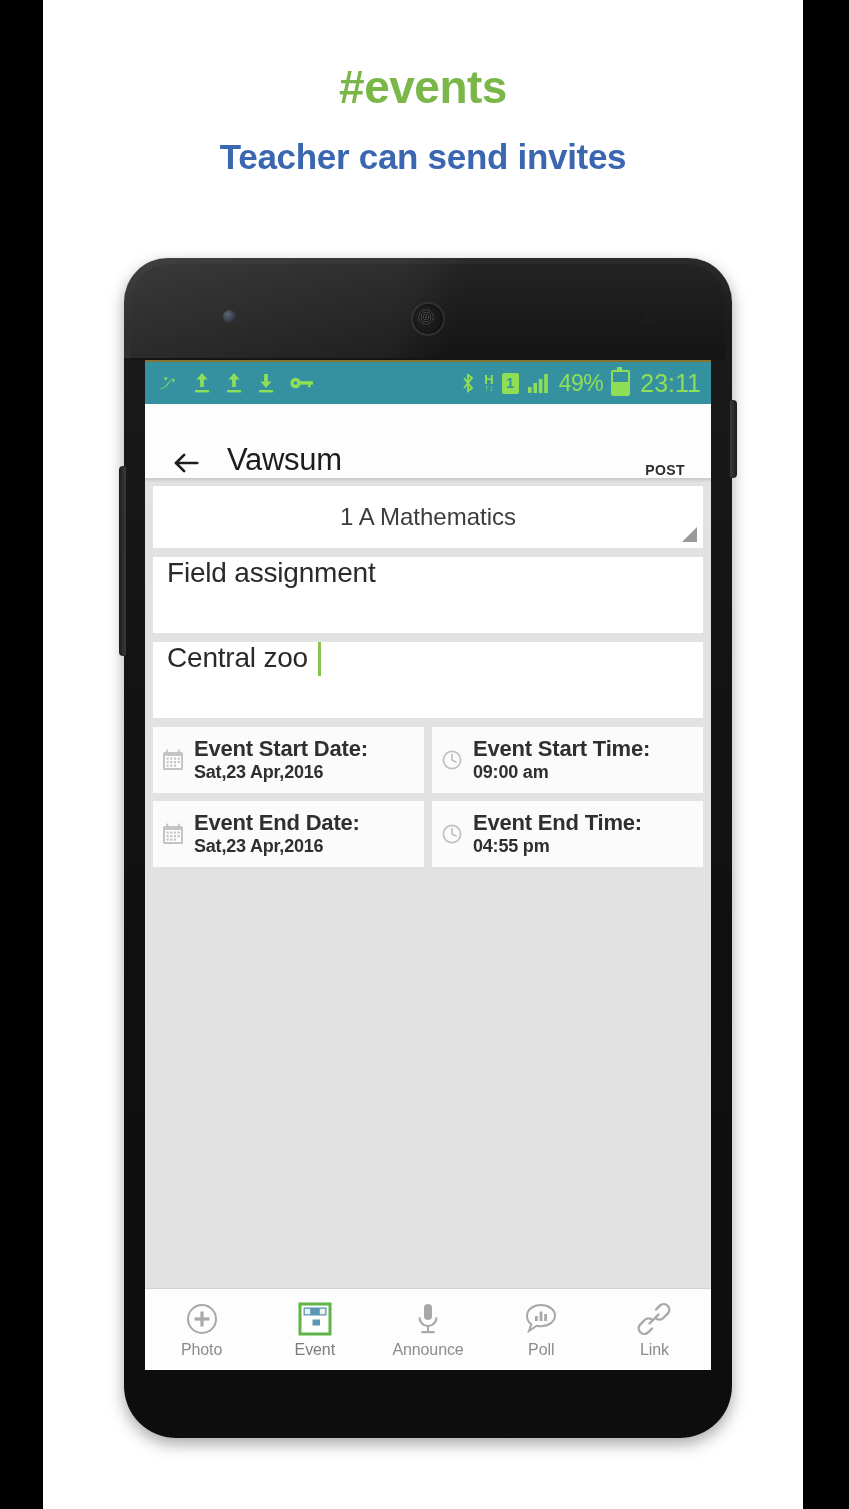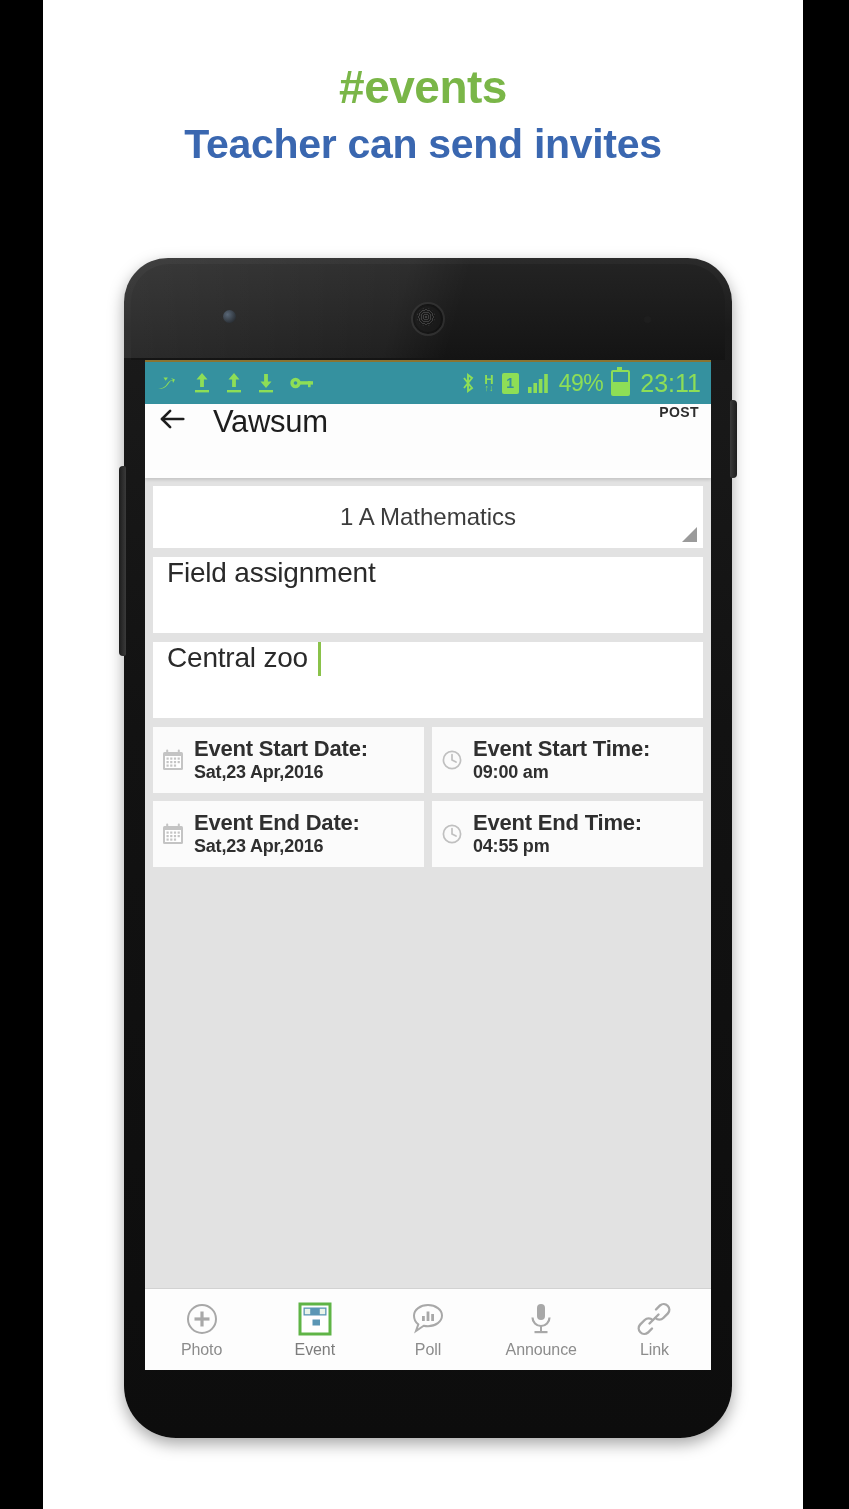--- a/index.html
+++ b/index.html
@@ -34,22 +34,22 @@
     text-align: center;
   }
   .promo-title {
     font-size: 46px;
     font-weight: bold;
     color: #7ab648;
     letter-spacing: -0.5px;
     line-height: 1.1;
   }
   .promo-sub {
-    margin-top: 8px;
-    font-size: 41px;
+    margin-top: 24px;
+    font-size: 35px;
     font-weight: bold;
     color: #3a67b0;
     letter-spacing: -0.3px;
   }
 
   
   .phone {
     position: absolute;
     left: 81px;          
     top: 258px;
@@ -182,22 +182,22 @@
     left: 4px; top: -5px;
     width: 5px; height: 3px;
     background: #8ede56;
   }
 
   
   .appbar {
     height: 74px;
     background: #fdfdfd;
     display: flex;
-    align-items: flex-start;
-    padding: 0 12px;
+    align-items: flex-end;
+    padding: 0 26px;
     box-sizing: border-box;
     box-shadow: 0 2px 3px rgba(0,0,0,0.13);
     position: relative;
     z-index: 3;
   }
   .back-arrow { width: 30px; height: 30px; }
   .app-title {
     margin-left: 26px;
     font-size: 31px;
     color: #1d1d1d;
@@ -506,40 +506,40 @@
               <rect x="6.8" y="6.8" width="5.4" height="5.4" fill="#eaf4ea"></rect>
               <rect x="21.8" y="6.8" width="5.4" height="5.4" fill="#eaf4ea"></rect>
               <rect x="14.5" y="17.5" width="7.5" height="6" fill="#5b96b5"></rect>
             </svg>
           </div>
           <div class="tool-label">Event</div>
         </div>
 
         <div class="tool">
           <div class="tool-ico">
+            <svg width="34" height="36" viewBox="0 0 34 36" fill="#a8a8a8">
+              <rect x="13" y="3" width="8" height="16" rx="4"></rect>
+              <path d="M8.5 16.5a8.5 8.5 0 0 0 17 0" fill="none" stroke="#a8a8a8" stroke-width="2.2"></path>
+              <rect x="16" y="25" width="2" height="5"></rect>
+              <rect x="10.5" y="30" width="13" height="2.2"></rect>
+            </svg>
+          </div>
+          <div class="tool-label">Announce</div>
+        </div>
+
+        <div class="tool">
+          <div class="tool-ico">
             <svg width="36" height="34" viewBox="0 0 36 34" fill="none" stroke="#a8a8a8" stroke-width="2">
               <path d="M18 3c7.7 0 14 4.7 14 10.6S25.7 24.2 18 24.2c-1.5 0-3-.2-4.3-.5L6 29l2.3-6.6C5.6 20.5 4 17.2 4 13.6 4 7.7 10.3 3 18 3z"></path>
               <rect x="12" y="14" width="2.8" height="5" fill="#a8a8a8" stroke="none"></rect>
               <rect x="16.6" y="9.5" width="2.8" height="9.5" fill="#a8a8a8" stroke="none"></rect>
               <rect x="21.2" y="12" width="2.8" height="7" fill="#a8a8a8" stroke="none"></rect>
             </svg>
           </div>
           <div class="tool-label">Poll</div>
-        </div>
-
-        <div class="tool">
-          <div class="tool-ico">
-            <svg width="34" height="36" viewBox="0 0 34 36" fill="#a8a8a8">
-              <rect x="13" y="3" width="8" height="16" rx="4"></rect>
-              <path d="M8.5 16.5a8.5 8.5 0 0 0 17 0" fill="none" stroke="#a8a8a8" stroke-width="2.2"></path>
-              <rect x="16" y="25" width="2" height="5"></rect>
-              <rect x="10.5" y="30" width="13" height="2.2"></rect>
-            </svg>
-          </div>
-          <div class="tool-label">Announce</div>
         </div>
 
         <div class="tool">
           <div class="tool-ico">
             <svg width="34" height="34" viewBox="0 0 34 34" fill="none" stroke="#a8a8a8" stroke-width="2.4" stroke-linecap="round">
               <path d="M19 7.5l4-4a5.6 5.6 0 0 1 7.9 7.9l-4.6 4.6a5.6 5.6 0 0 1-7.9 0"></path>
               <path d="M15 26.5l-4 4a5.6 5.6 0 0 1-7.9-7.9l4.6-4.6a5.6 5.6 0 0 1 7.9 0"></path>
               <path d="M12.5 21.5l9-9"></path>
             </svg>
           </div>

